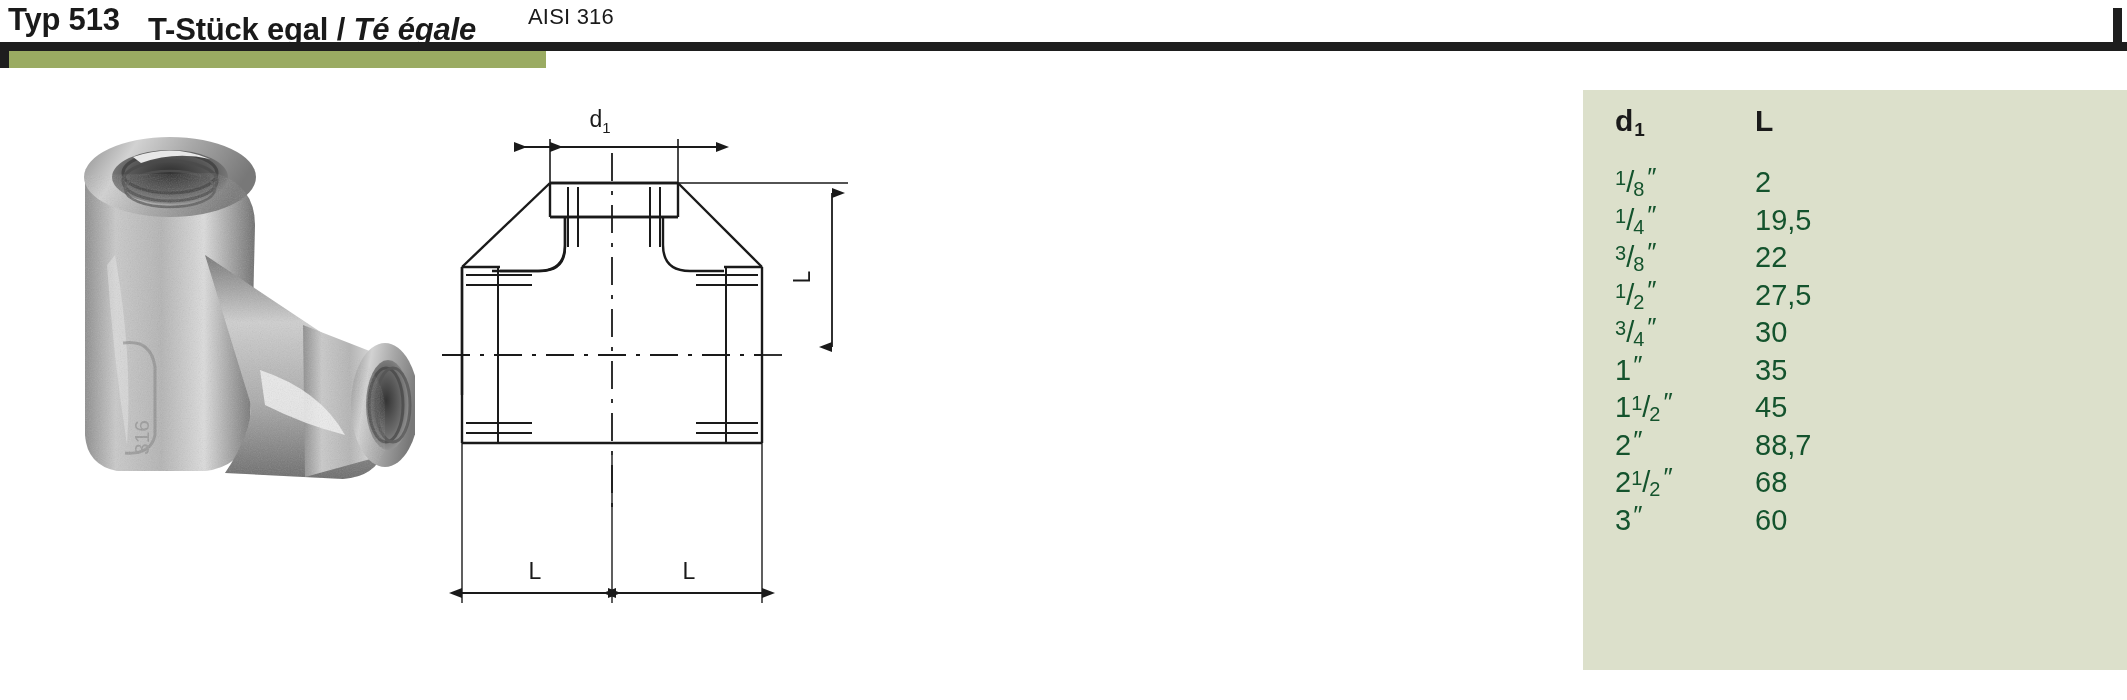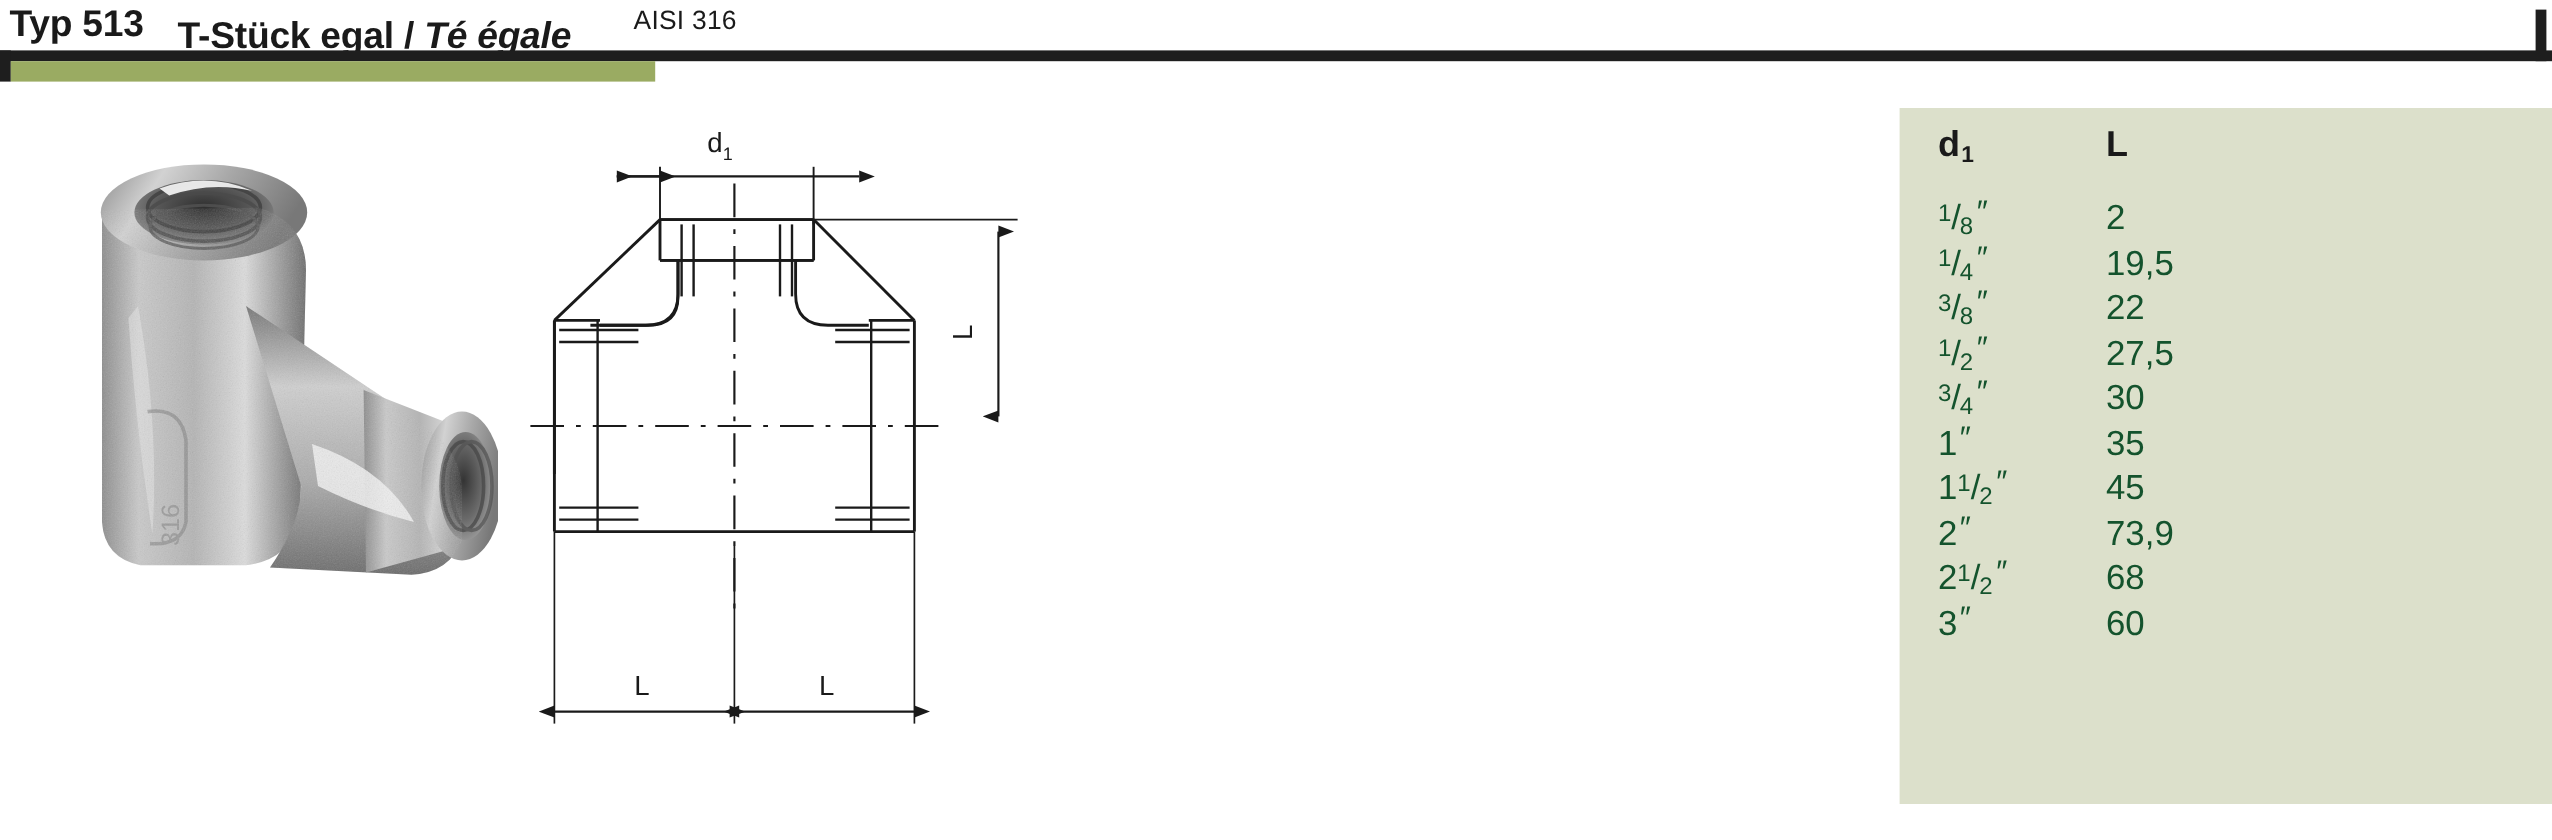--- a/index.html
+++ b/index.html
@@ -298,21 +298,21 @@
           <div class="row">
             <div class="cell c1"><span class="whole">1</span><span class="inch">″</span></div>
             <div class="cell c2">35</div>
           </div>
           <div class="row">
             <div class="cell c1"><span class="whole">1</span><span class="frac"><span class="num">1</span><span class="sl">/</span><span class="den">2</span></span><span class="inch">″</span></div>
             <div class="cell c2">45</div>
           </div>
           <div class="row">
             <div class="cell c1"><span class="whole">2</span><span class="inch">″</span></div>
-            <div class="cell c2">73,9</div>
+            <div class="cell c2">88,7</div>
           </div>
           <div class="row">
             <div class="cell c1"><span class="whole">2</span><span class="frac"><span class="num">1</span><span class="sl">/</span><span class="den">2</span></span><span class="inch">″</span></div>
             <div class="cell c2">68</div>
           </div>
           <div class="row">
             <div class="cell c1"><span class="whole">3</span><span class="inch">″</span></div>
             <div class="cell c2">60</div>
           </div>
         </div>

